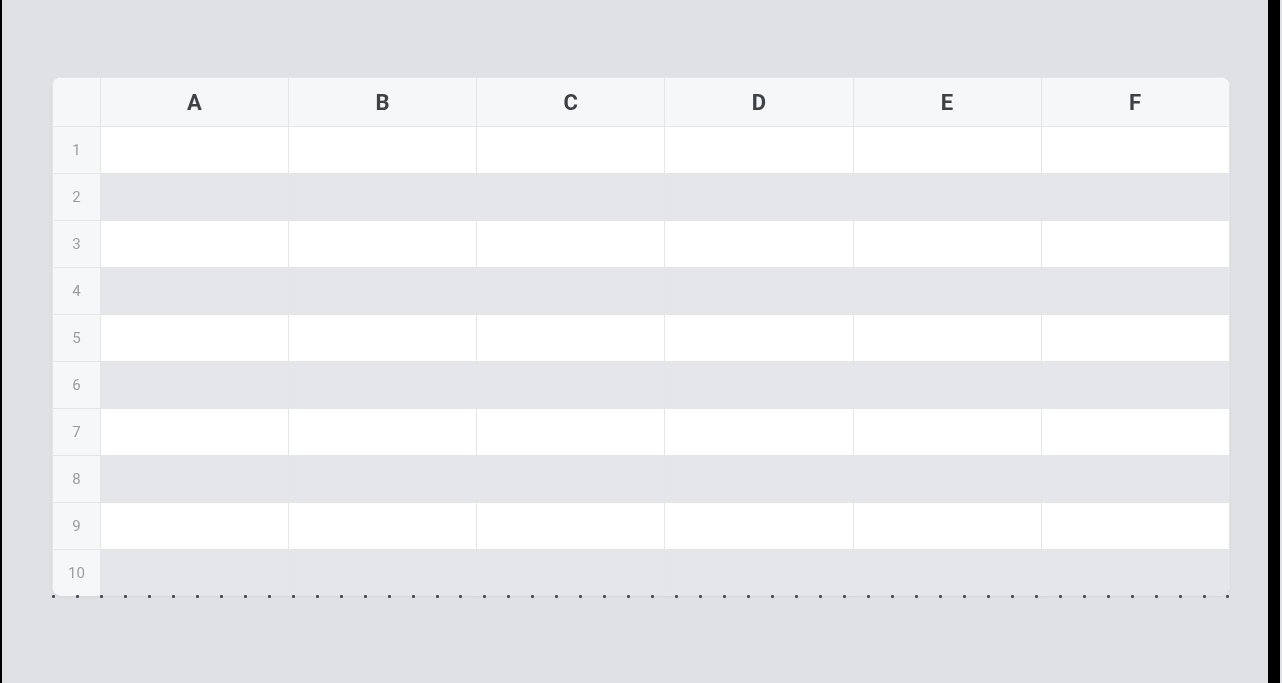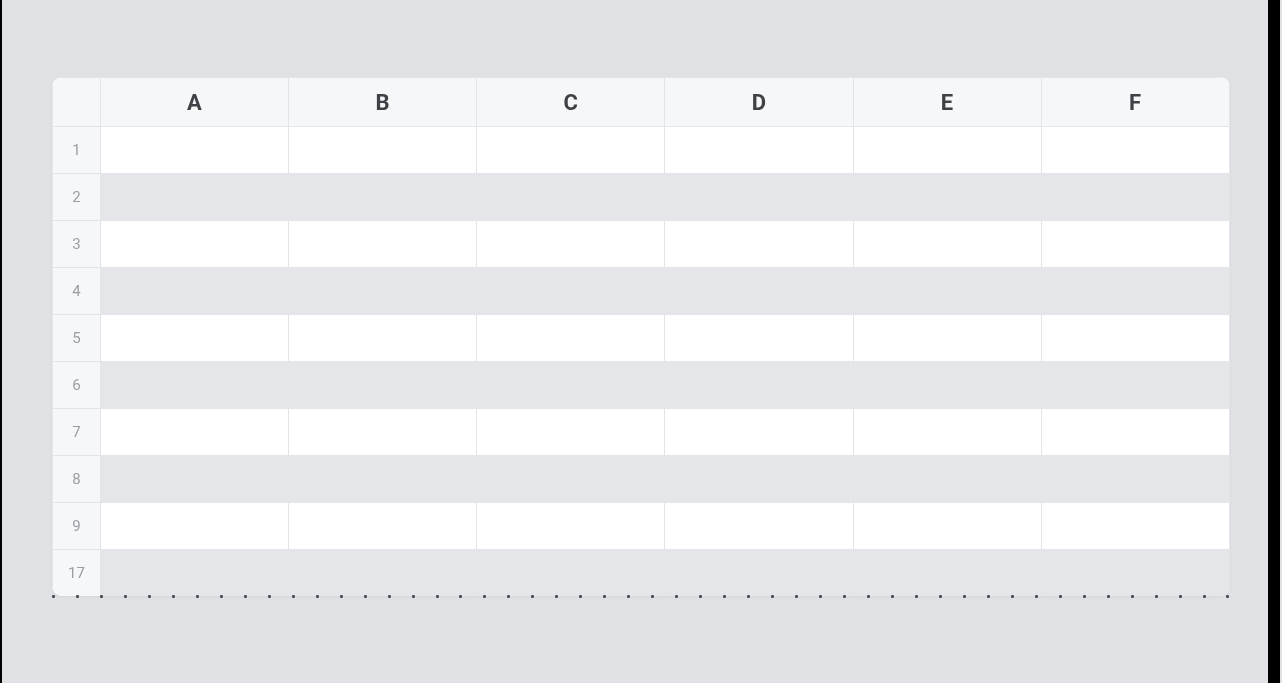--- a/index.html
+++ b/index.html
@@ -208,21 +208,21 @@
       <tr>
         <td class="row-header">9</td>
         <td class="data-cell"></td>
         <td class="data-cell"></td>
         <td class="data-cell"></td>
         <td class="data-cell"></td>
         <td class="data-cell"></td>
         <td class="data-cell"></td>
       </tr>
       <tr class="striped">
-        <td class="row-header">17</td>
+        <td class="row-header">10</td>
         <td class="data-cell"></td>
         <td class="data-cell"></td>
         <td class="data-cell"></td>
         <td class="data-cell"></td>
         <td class="data-cell"></td>
         <td class="data-cell"></td>
       </tr>
     </tbody>
   </table>
 </div>

